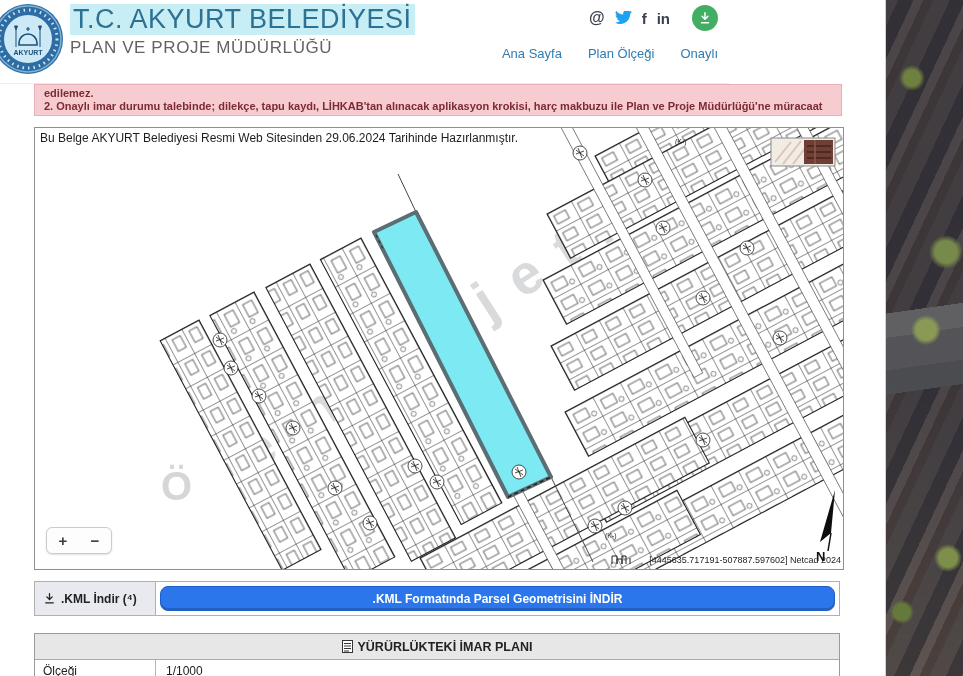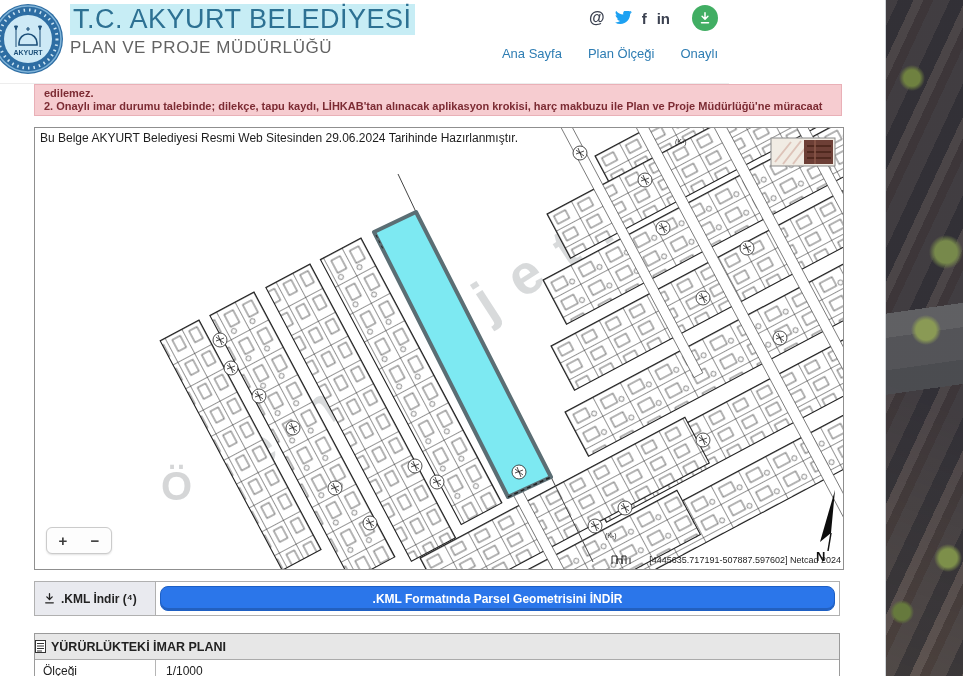--- a/index.html
+++ b/index.html
@@ -71,21 +71,21 @@
     font-size:12px; font-weight:bold; color:#222; cursor:pointer; }
   .kml-btn-wrap{ flex:1; padding:4px; }
   .kml-btn{ width:100%; height:100%; background:#2b76ea; border:1px solid #1d5fc4;
     border-radius:8px; color:#fff; font-size:12px; font-weight:bold; cursor:pointer;
     box-shadow:inset 0 -2px 0 rgba(0,0,0,.18); font-family:"Liberation Sans", sans-serif; }
 
   
   .imar-table{ position:absolute; left:34px; top:633px; width:806px;
     border:1px solid #9a9a9a; background:#fff; }
   .t-header{ height:26px; background:#e7e7e7; border-bottom:1px solid #ababab;
-    display:flex; align-items:center; gap:5px;
+    display:flex; align-items:center; justify-content:center; gap:5px;
     font-size:12.5px; font-weight:bold; color:#222; }
   .t-row{ height:24px; display:flex; font-size:12px; color:#222; }
   .t-cell-l{ width:121px; border-right:1px solid #b5b5b5; padding:4px 0 0 8px; }
   .t-cell-r{ flex:1; padding:4px 0 0 10px; }
 </style>
 </head>
 <body>
 
 <div class="page">
 

